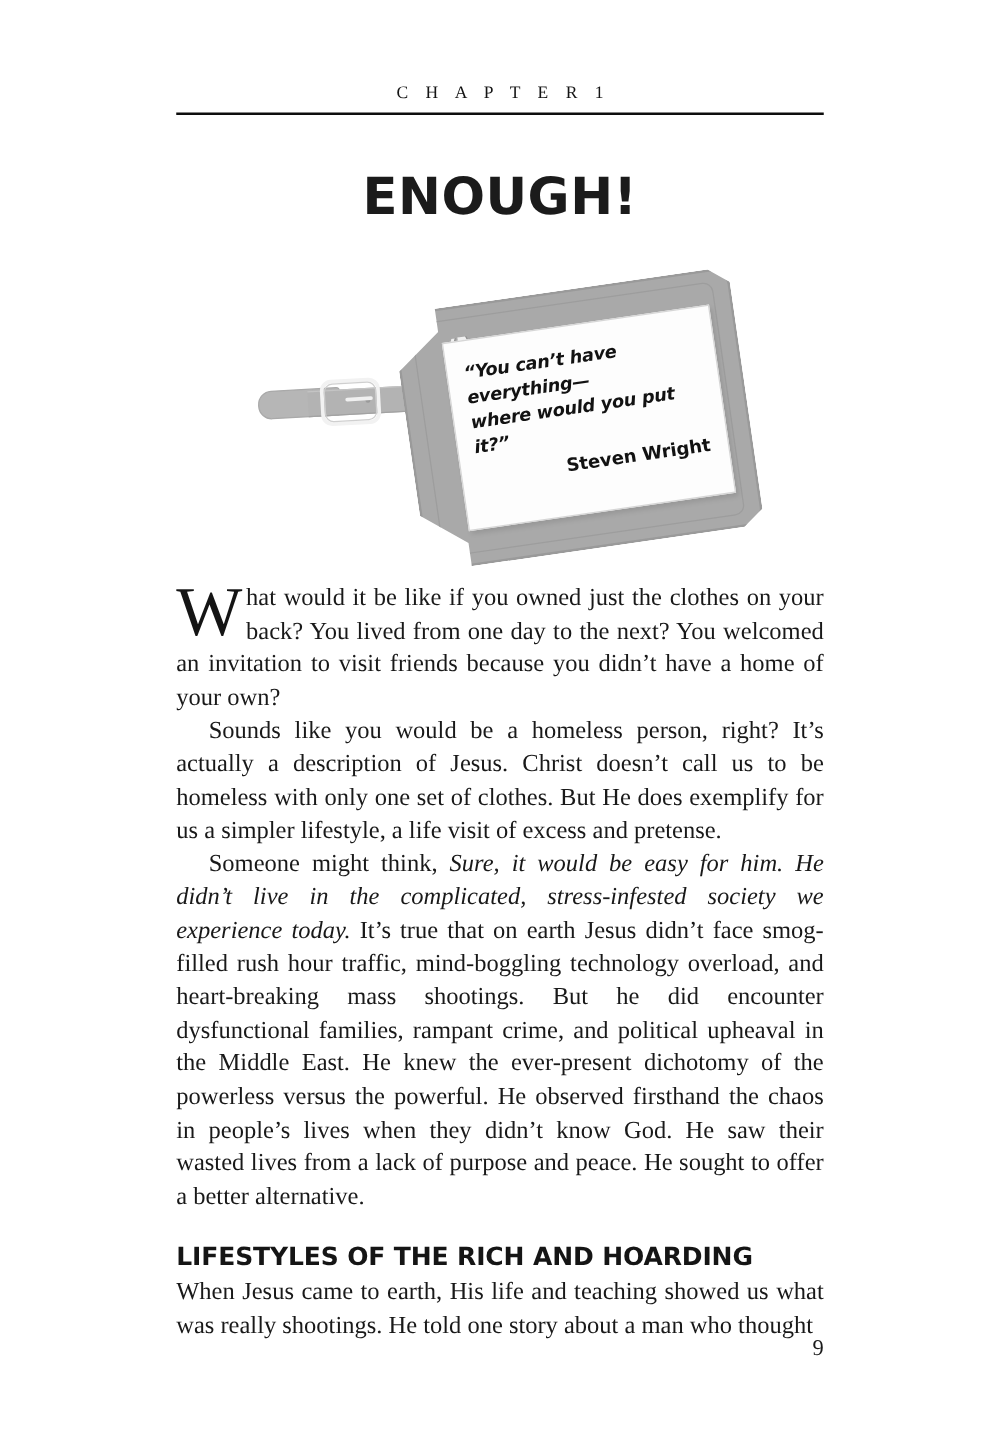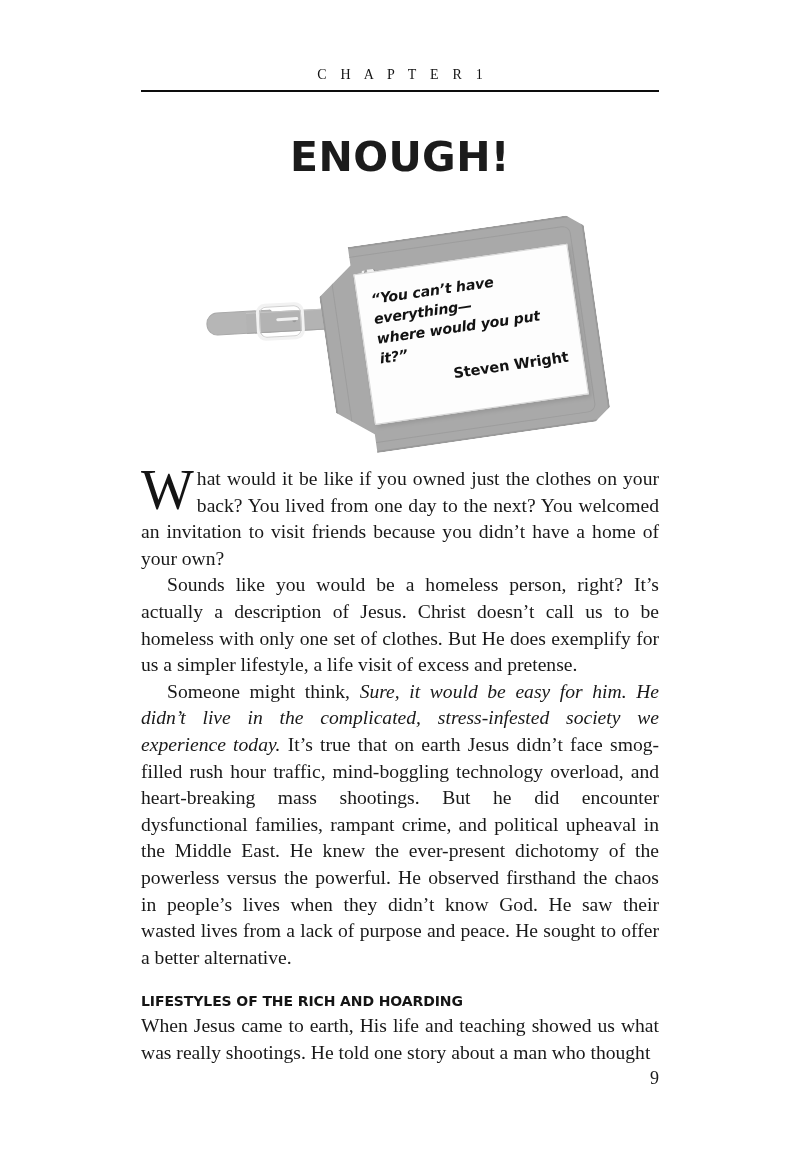--- a/index.html
+++ b/index.html
@@ -287,21 +287,21 @@
     font-size: 56px;
     line-height: 44px;
     padding: 2px 2px 0 0;
     margin: 0 1px 0 0;
     color: #141414;
   }
 
   .section-heading {
     font-family: "DejaVu Sans", sans-serif;
     font-weight: bold;
-    font-size: 14px;
+    font-size: 20px;
     letter-spacing: -0.1px;
     color: #151515;
     margin: 22px 0 4px 0;
     text-align: left;
   }
 
   .page-number {
     position: absolute;
     top: 1068px;
     left: 0;

